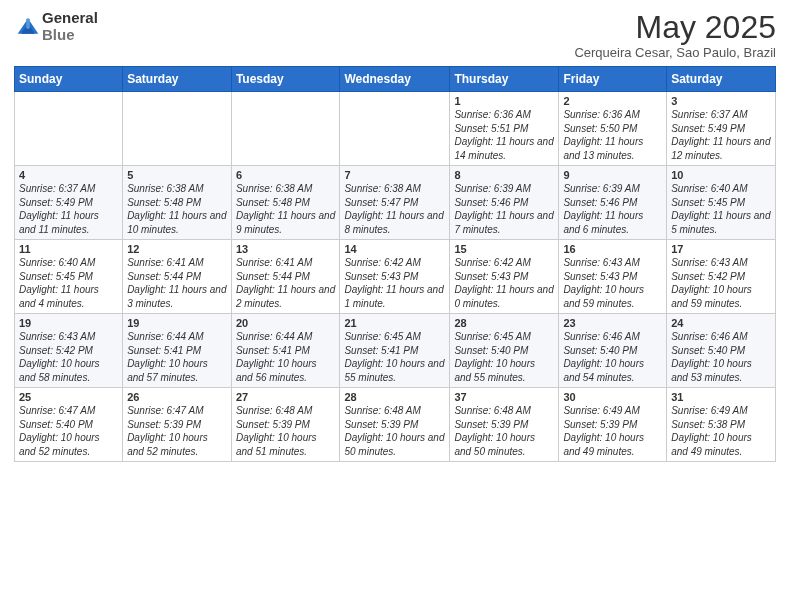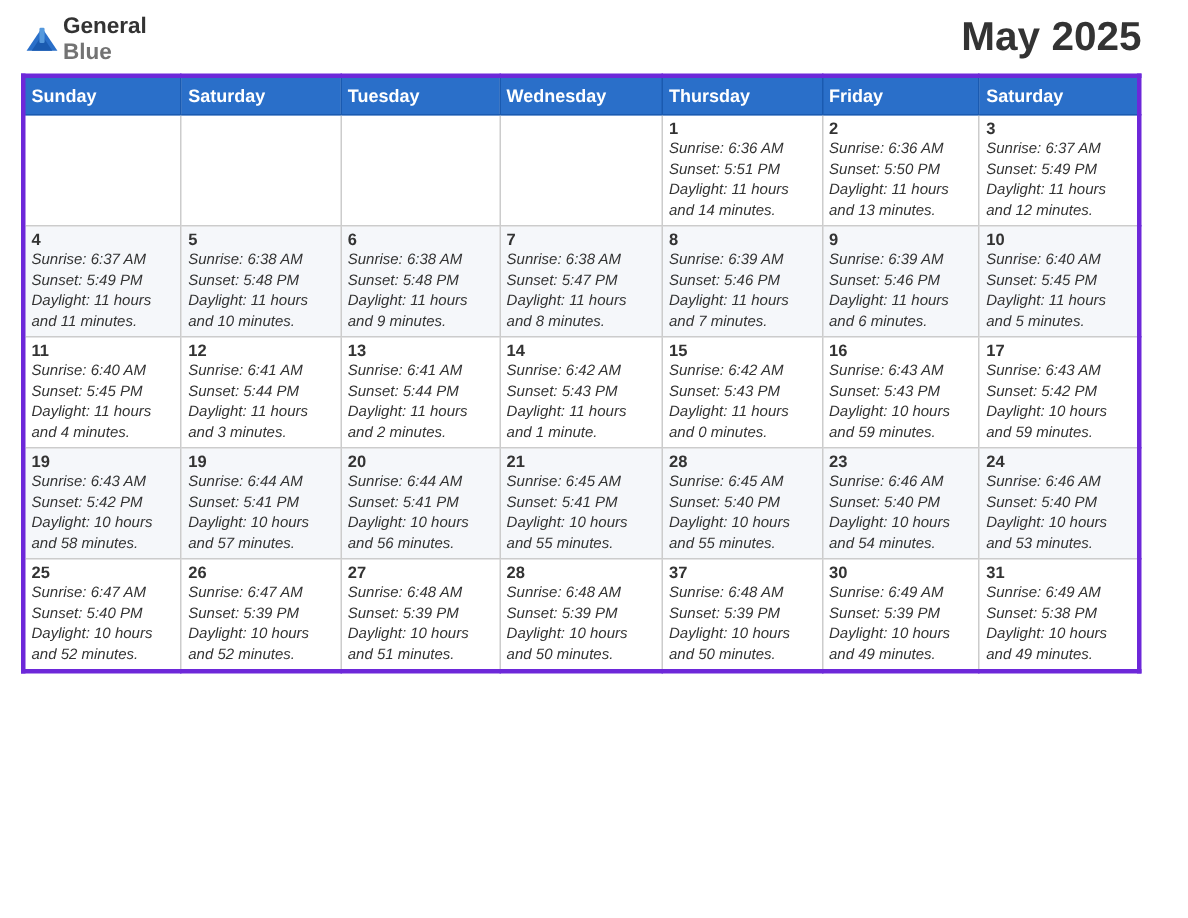--- a/index.html
+++ b/index.html
@@ -7,21 +7,21 @@
       font-family: Arial, sans-serif;
       background: #fff;
       width: 792px;
       height: 612px;
       overflow: hidden;
     }
     .page {
       width: 792px;
       height: 612px;
       background: #fff;
-      padding: 10px 31px 10px 14px;
+      padding: 10px 16px 10px 14px;
     }
     .header {
       display: flex;
       justify-content: space-between;
       align-items: flex-start;
       margin-bottom: 6px;
     }
     .logo {
       display: flex;
       align-items: center;
@@ -44,33 +44,33 @@
     }
     .logo-icon {
       width: 24px;
       height: 24px;
       margin-left: 2px;
     }
     .title-block {
       text-align: right;
     }
     .main-title {
-      font-size: 27px;
-      font-weight: bold;
+      font-size: 32px;
+      font-weight: normal;
       color: #333;
       line-height: 1.1;
     }
     .subtitle {
       font-size: 13px;
       color: #555;
     }
     .calendar {
       width: 100%;
       border-collapse: collapse;
-      border: 3px solid #6d28d9;
+      border: 1px solid #6d28d9;
     }
     .calendar th {
       background: #2a6fc9;
       color: #fff;
       font-size: 12px;
       font-weight: bold;
       padding: 5px 4px;
       text-align: left;
       border: 1px solid #1a5ab0;
     }
@@ -123,20 +123,21 @@
         <polygon points="14,10 22,22 6,22" fill="#1a5ab0"></polygon>
         <rect x="12" y="4" width="4" height="12" fill="#5599dd" rx="1"></rect>
       </svg>
       <div class="logo-text">
         <span class="logo-general">General</span>
         <span class="logo-blue">Blue</span>
       </div>
     </div>
     <div class="title-block">
       <div class="main-title">May 2025</div>
+      <div class="subtitle">Cerqueira Cesar, Sao Paulo, Brazil</div>
     </div>
   </div>
 
   <table class="calendar">
     <thead>
       <tr>
       <th>Sunday</th>
           <th>Saturday</th>
           <th>Tuesday</th>
           <th>Wednesday</th>

